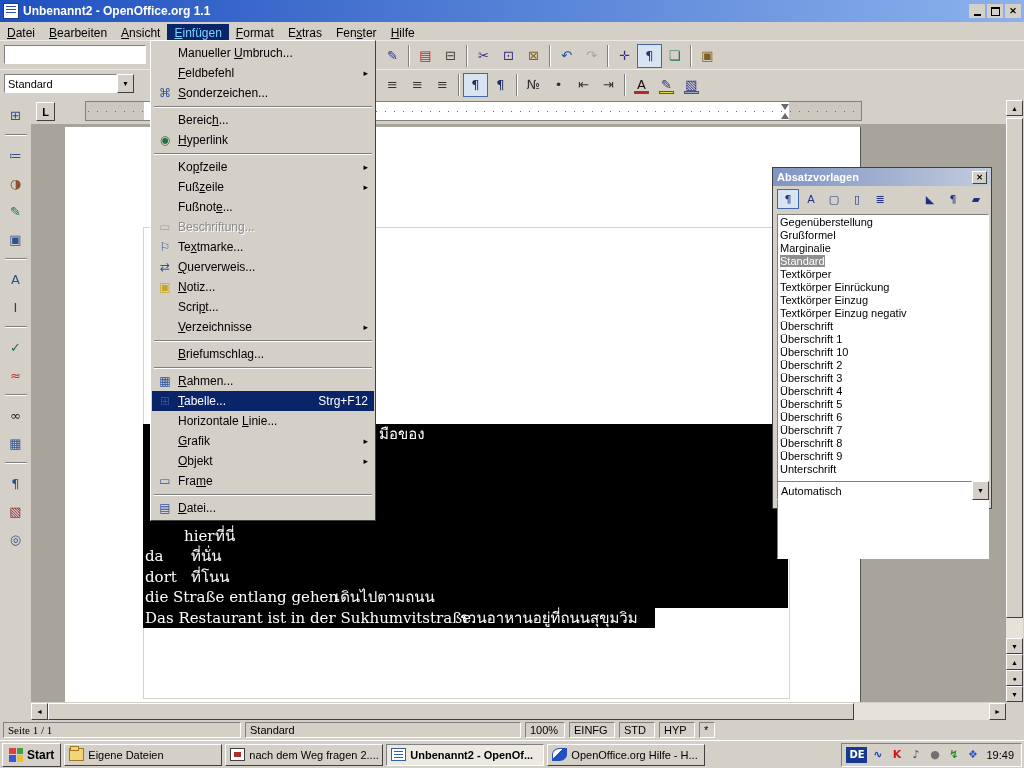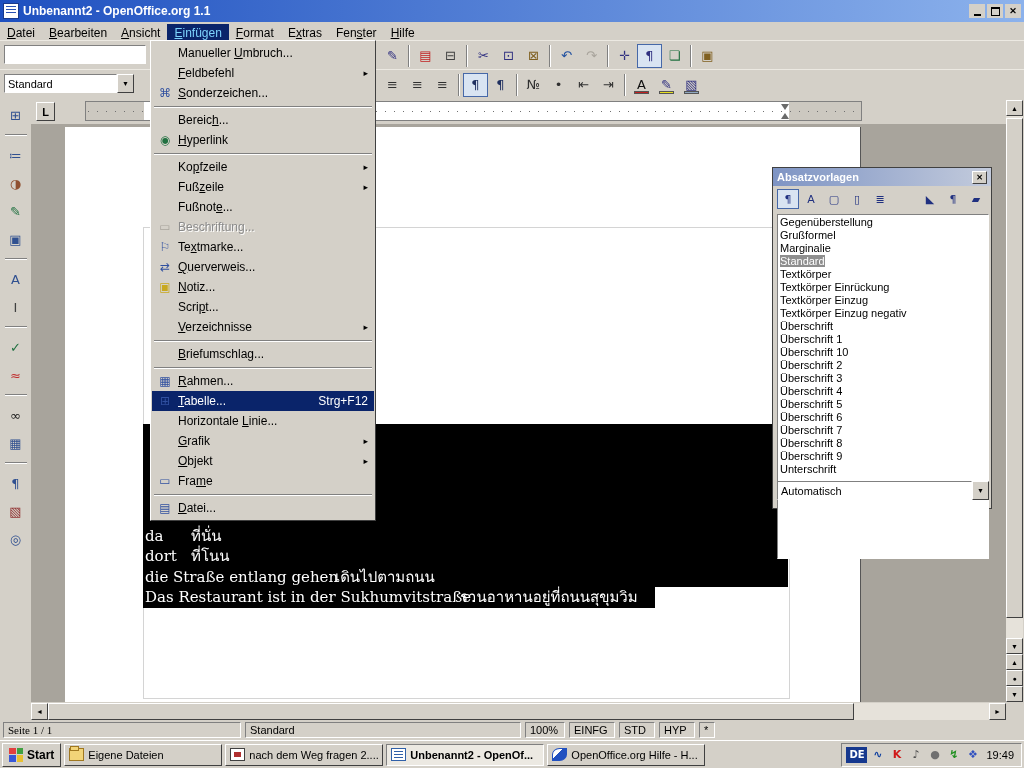--- a/index.html
+++ b/index.html
@@ -414,20 +414,21 @@
         <span class="rnum" style="left: 735px;"></span>
       </div>
     <div id="imarker"></div>
   </div>
 
   <div id="workspace" class="abs">
     <div id="page">
       <div id="tbound"></div>
       <div id="docblock">
 
+          <div class="docline" style="width: 645px;"><span class="de"></span><span class="th" style="left: 236px;">มือของ</span></div>
 
           <div class="docline" style="width: 645px;"><span class="de"></span><span class="th"></span></div>
 
           <div class="docline" style="width: 645px;"><span class="de"></span><span class="th"></span></div>
 
           <div class="docline" style="width: 645px;"><span class="de"></span><span class="th"></span></div>
 
           <div class="docline" style="width: 645px;"><span class="de"></span><span class="th"></span></div>
 
           <div class="docline" style="width: 645px; padding-left: 39px;"><span class="de">hier</span><span class="th" style="left: 48px; margin-left: 24px;">ที่นี่</span></div>

